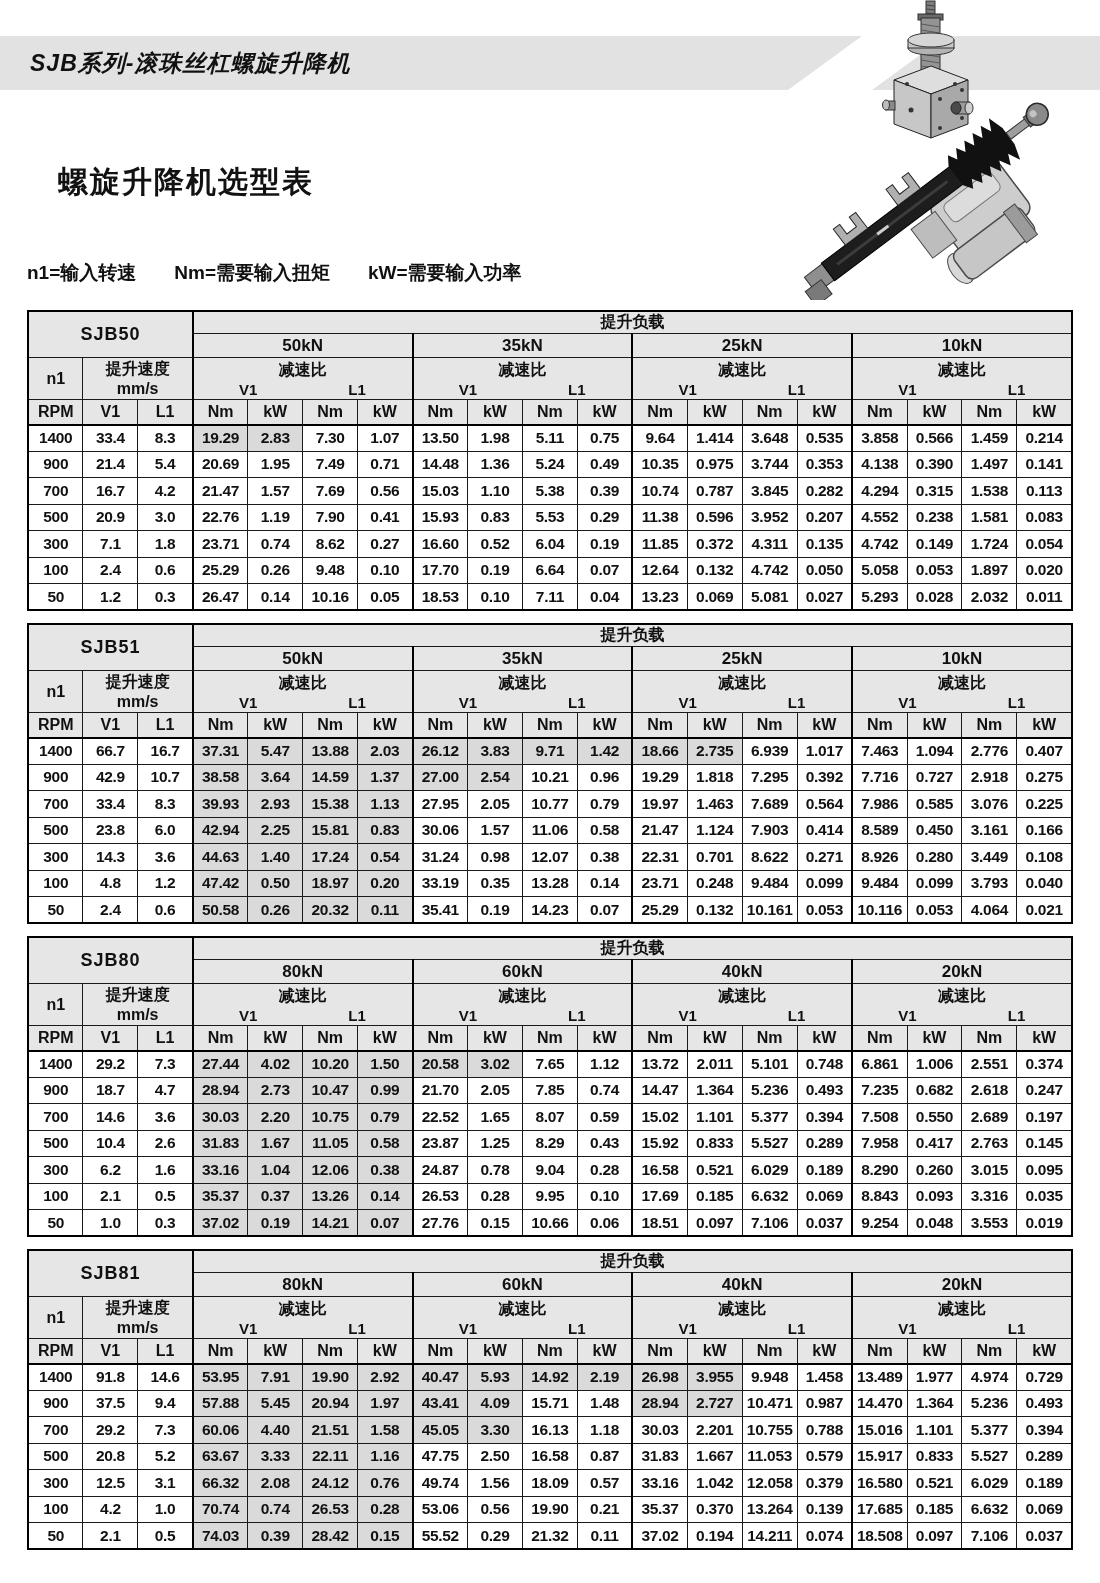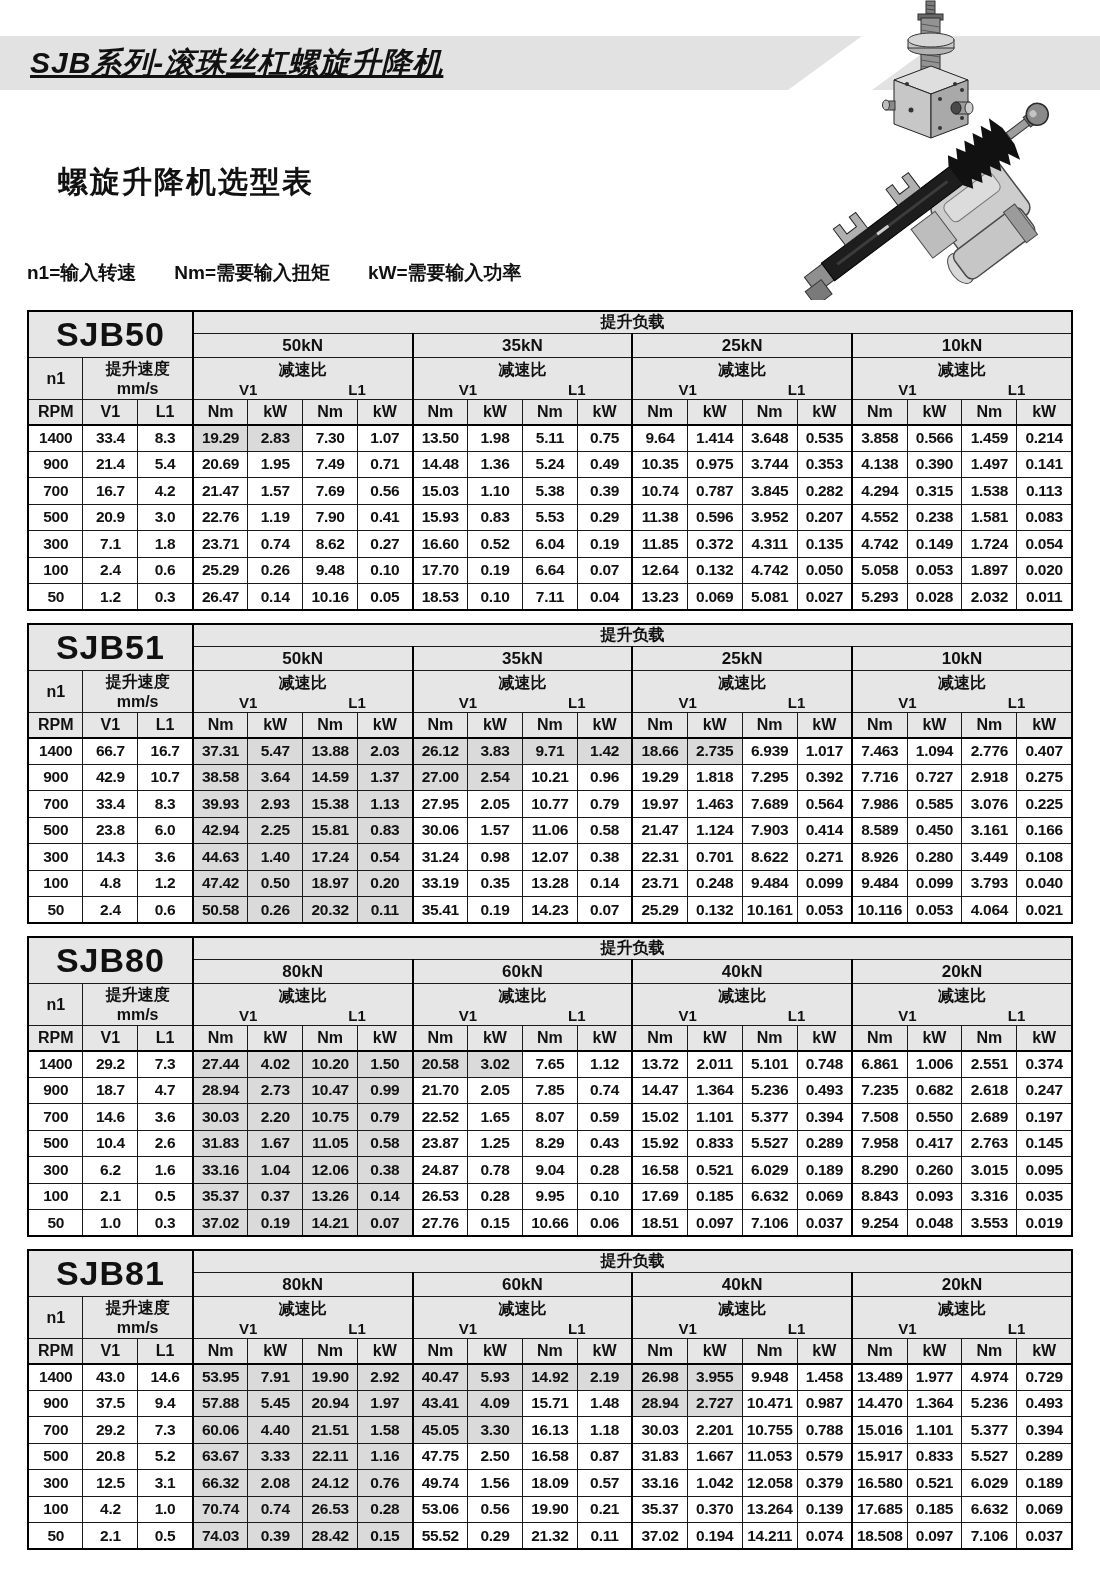--- a/index.html
+++ b/index.html
@@ -13,21 +13,21 @@
   body{
     width:1100px;height:1583px;position:relative;overflow:hidden;
     font-family:"Liberation Sans","DejaVu Sans",sans-serif;color:#111;
   }
   
   .banner-band{position:absolute;top:36px;left:0;width:1100px;height:54px;background:var(--banner-bg);z-index:1;}
   .band-1{clip-path:polygon(0 0,862px 0,788px 100%,0 100%);}
   .band-2{clip-path:polygon(946px 0,1100px 0,1100px 100%,872px 100%);}
   .banner-title{
     position:absolute;top:36px;left:30px;height:54px;line-height:54px;z-index:2;
-    font-size:30px;font-weight:bold;font-style:italic;letter-spacing:1px;white-space:nowrap;text-decoration:underline;
+    font-size:23px;font-weight:bold;font-style:italic;letter-spacing:1px;white-space:nowrap;
   }
   .page-title{position:absolute;top:162px;left:27px;font-size:30px;font-weight:bold;letter-spacing:2px;padding-left:31px;}
   .legend{position:absolute;top:260px;left:27px;font-size:19px;font-weight:bold;white-space:nowrap;}
   .legend span{margin-right:38px;}
   
   .art{position:absolute;top:0;left:780px;width:320px;height:300px;z-index:3;}
   
   .tables{position:absolute;top:310px;left:27px;width:1046px;}
   table{
     border-collapse:collapse;table-layout:fixed;width:1046px;margin-bottom:12px;
@@ -38,21 +38,21 @@
     padding:0;overflow:hidden;white-space:nowrap;background:#fff;
   }
   thead th{background:var(--header-bg);}
   .gs{border-left:2px solid #000;}
   .r-top{height:22px;}
   .r-load{height:24px;}
   .r-sub{height:42px;}
   .r-units{height:25px;padding-left:28px;}
   tbody tr{height:26.5px;}
   .r-units th{border-bottom:2px solid #000;font-size:16px;}
-  th.model{font-size:34px;letter-spacing:1px;}
+  th.model{font-size:18px;letter-spacing:1px;}
   th.loadhdr{font-size:16px;}
   th.load{font-size:17px;}
   th.n1{font-size:16px;}
   th.speed div{font-size:16px;line-height:20px;}
   th.ratio .rt{font-size:16px;line-height:21px;}
   th.ratio .vl{display:flex;line-height:19px;}
   th.ratio .vl span{width:50%;font-size:15px;}
   tbody td{font-size:15.5px;letter-spacing:-0.3px;}
   td.over{background:var(--over-bg);}
   
@@ -850,21 +850,21 @@
           <th class="u">kW</th>
           <th class="u gs">Nm</th>
           <th class="u">kW</th>
           <th class="u">Nm</th>
           <th class="u">kW</th>
         </tr>
       </thead>
       <tbody>
         <tr>
           <td>1400</td>
-          <td>43.0</td>
+          <td>91.8</td>
           <td>14.6</td>
           <td class="gs over">53.95</td>
           <td class="over">7.91</td>
           <td class="over">19.90</td>
           <td class="over">2.92</td>
           <td class="gs over">40.47</td>
           <td class="over">5.93</td>
           <td class="over">14.92</td>
           <td class="over">2.19</td>
           <td class="gs over">26.98</td>

